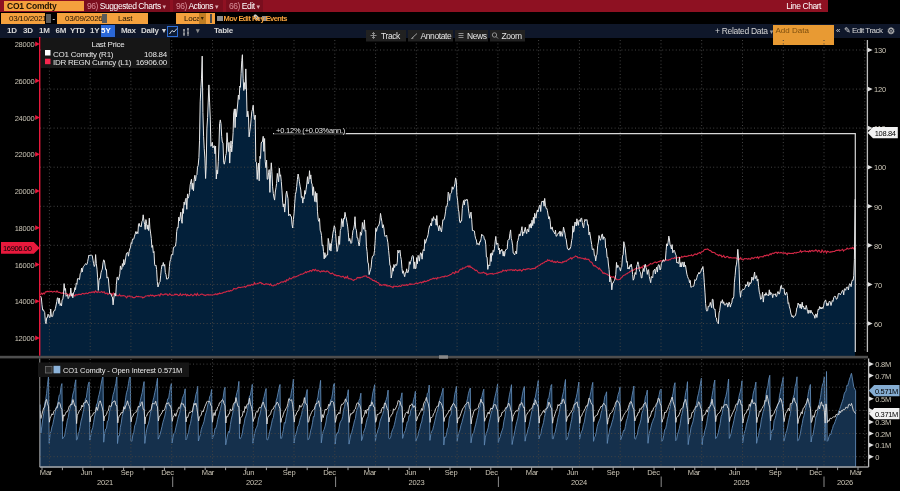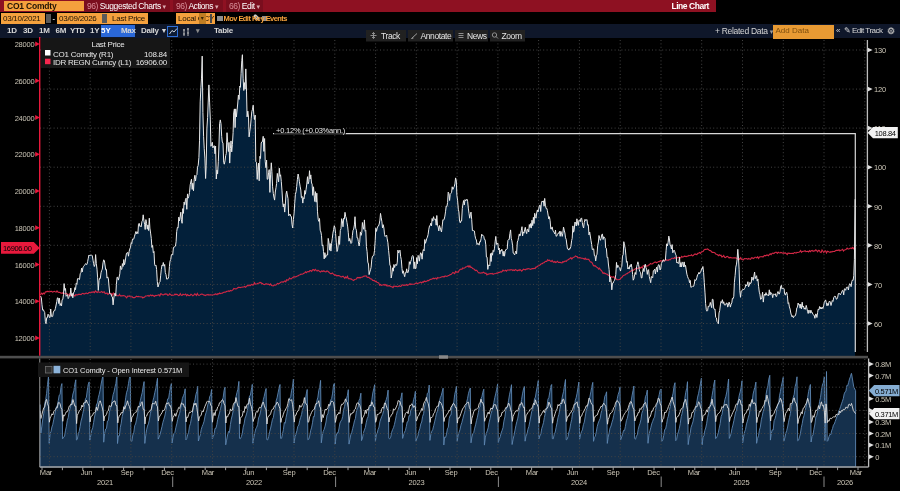--- a/index.html
+++ b/index.html
@@ -2,45 +2,45 @@
 <html><head><meta charset="utf-8"><style>
 *{margin:0;padding:0;box-sizing:border-box}
 body{width:900px;height:491px;background:#000;font-family:"Liberation Sans",sans-serif;overflow:hidden;position:relative}
 .ax{font-size:7.5px;letter-spacing:-0.2px;fill:#cbc5b6}
 .tag{font-size:7.5px;letter-spacing:-0.35px;fill:#000}
 .leg{font-size:8px;letter-spacing:-0.25px;fill:#e8e8e8}
 .leg2{font-size:7.5px;letter-spacing:-0.1px;fill:#e8e8e8}
 .ann{font-size:7.5px;letter-spacing:-0.2px;fill:#e8e8e8}
 .btn{font-size:8.5px;letter-spacing:-0.4px;fill:#e4e4e4}
 .gv{fill:none;stroke:#434343;stroke-width:1;stroke-dasharray:1 2.4}
-#r1{position:absolute;left:0;top:0;width:716px;height:12px;background:#8e1122}
+#r1{position:absolute;left:0;top:0;width:828px;height:12px;background:#8e1122}
 #r1 .sec{position:absolute;top:0;height:12px;background:#7a0e1e}
 #r1 .lbl{position:absolute;top:0;line-height:12px;font-size:8.5px;letter-spacing:-0.45px;color:#fff;white-space:nowrap}
 #r1 .num{color:#d98e99}
 #r1 .arr{font-size:7px;color:#d9aab1}
 #co1box{position:absolute;left:4px;top:1px;width:80px;height:10px;background:#f5a13d;color:#201405;font-size:8.5px;letter-spacing:-0.2px;line-height:10.5px;padding-left:3px;font-weight:bold}
 #r2{position:absolute;left:0;top:12px;width:900px;height:12px;background:#000}
-.ob{position:absolute;top:1px;height:11px;background:#f5a13d;color:#1d1103;font-size:8px;letter-spacing:-0.25px;line-height:11.5px;padding-left:2px}
+.ob{position:absolute;top:1px;height:11px;background:#f5a13d;color:#1d1103;font-size:8px;letter-spacing:-0.25px;line-height:11.5px;padding-left:8px}
 .gic{position:absolute;top:2px;height:9px;width:5.5px;background:#5a5a5a}
 .amb{position:absolute;top:0;height:12px;line-height:13px;font-size:7.5px;letter-spacing:-0.55px;color:#f8a33c;font-weight:bold}
 .cb{position:absolute;top:3.5px;width:5.5px;height:5.5px;background:#8f8f8f}
 #r3{position:absolute;left:0;top:24px;width:900px;height:14px;background:#0f172a}
 #r3 .p{position:absolute;top:0;height:14px;line-height:14px;font-size:8px;letter-spacing:-0.3px;color:#d6d6d6;font-weight:bold}
-#fiveY{position:absolute;left:101px;top:0.5px;width:34px;height:12px;background:#2a68d9;color:#fff;font-size:8px;line-height:12px;text-align:left;font-weight:bold}
+#fiveY{position:absolute;left:101px;top:0.5px;width:14px;height:12px;background:#2a68d9;color:#fff;font-size:8px;line-height:12px;text-align:left;font-weight:bold}
 </style></head>
 <body>
 <div id="r1">
  <div class="sec" style="left:84px;width:86px"></div>
  <div class="sec" style="left:173px;width:50px"></div>
  <div class="sec" style="left:226px;width:37px"></div>
  <div id="co1box">CO1 Comdty</div>
  <div class="lbl" style="left:87px"><span class="num">96)</span> Suggested Charts <span class="arr">▾</span></div>
  <div class="lbl" style="left:176px"><span class="num">96)</span> Actions <span class="arr">▾</span></div>
  <div class="lbl" style="left:229px"><span class="num">66)</span> Edit <span class="arr">▾</span></div>
- <div class="lbl" style="right:7px;font-weight:bold">Line Chart</div>
+ <div class="lbl" style="right:7px;font-weight:normal">Line Chart</div>
 </div>
 <div id="r2">
  <div class="ob" style="left:1px;width:44px">03/10/2021</div>
  <div class="gic" style="left:45.5px"></div>
  <div class="amb" style="left:52.5px;color:#d6d6d6">-</div>
  <div class="ob" style="left:57px;width:56px">03/09/2026</div>
  <div class="gic" style="left:101.5px"></div>
  <div class="ob" style="left:110px;width:38px">Last Price</div>
  <div class="ob" style="left:176px;width:39px">Local CCY</div>
  <div style="position:absolute;left:198.5px;top:1px;width:7.5px;height:11px;background:#c07d22;color:#3a2506;font-size:6px;line-height:11px;text-align:center">▾</div>
@@ -67,21 +67,21 @@
       </svg>
     </div>
  <div style="position:absolute;left:181.5px;top:2.5px">
       <svg width="10" height="10" style="display:block">
         <path d="M2 2v7M1 3h2M1 7h2M6 1v8M5 2h2M5 6h2" stroke="#b8b8b8" stroke-width="1" fill="none"></path>
       </svg>
     </div>
  <div class="p" style="left:196px;color:#8a8a8a;font-size:7px">▾</div>
  <div class="p" style="left:214px">Table</div>
  <div class="p" style="left:715px;font-weight:normal;font-size:8.5px">+ Related Data <span style="font-size:7px;color:#9a9a9a">▾</span></div>
- <div style="position:absolute;left:772.5px;top:0.5px;width:61px;height:14px;background:#e89a33;color:#7d4e0e;font-size:8px;line-height:11px;padding-left:3px">Add Data</div>
+ <div style="position:absolute;left:772.5px;top:0.5px;width:61px;height:20px;background:#e89a33;color:#7d4e0e;font-size:8px;line-height:11px;padding-left:3px">Add Data</div>
  <div class="p" style="left:836px;font-weight:normal">«</div>
  <div class="p" style="left:844px;font-weight:normal;font-size:8px;letter-spacing:-0.5px">✎ Edit Track</div>
  <div class="p" style="left:887px;color:#b0b0b0;font-size:9px">⚙</div>
 </div>
 <svg width="900" height="491" style="position:absolute;left:0;top:0">
 <path d="M40.0 297.5L40.7 296.2L41.3 297.6L42.0 304.8L42.7 310.1L43.4 309.8L44.0 311.2L44.7 312.5L45.4 321.7L46.0 323.7L46.7 317.7L47.4 317.7L48.0 314.2L48.7 315.1L49.4 317.5L50.1 317.4L50.7 309.0L51.4 316.3L52.1 316.7L52.7 316.4L53.4 311.9L54.1 310.6L54.7 310.8L55.4 308.4L56.1 305.0L56.8 301.5L57.4 297.9L58.1 297.9L58.8 303.6L59.4 298.2L60.1 305.5L60.8 303.5L61.5 306.0L62.1 299.7L62.8 299.4L63.5 294.4L64.1 283.6L64.8 290.4L65.5 288.5L66.1 296.3L66.8 295.4L67.5 294.7L68.2 298.6L68.8 297.6L69.5 295.3L70.2 295.3L70.8 288.0L71.5 296.2L72.2 293.4L72.8 297.8L73.5 292.5L74.2 292.2L74.9 287.6L75.5 289.7L76.2 283.3L76.9 284.3L77.5 278.7L78.2 278.9L78.9 278.6L79.5 279.5L80.2 273.7L80.9 272.9L81.6 268.1L82.2 272.0L82.9 267.8L83.6 266.4L84.2 265.7L84.9 264.7L85.6 263.6L86.3 264.6L86.9 264.5L87.6 261.7L88.3 258.2L88.9 255.1L89.6 256.0L90.3 255.2L90.9 255.3L91.6 255.0L92.3 255.8L93.0 260.2L93.6 263.6L94.3 266.5L95.0 264.7L95.6 254.6L96.3 263.5L97.0 269.2L97.6 277.2L98.3 290.4L99.0 280.5L99.7 278.2L100.3 278.5L101.0 272.8L101.7 270.4L102.3 269.1L103.0 262.8L103.7 259.8L104.4 260.8L105.0 265.0L105.7 269.8L106.4 269.3L107.0 278.1L107.7 276.9L108.4 279.0L109.0 286.0L109.7 293.3L110.4 294.0L111.1 294.1L111.7 296.5L112.4 296.8L113.1 304.9L113.7 299.0L114.4 294.1L115.1 293.2L115.7 296.1L116.4 284.3L117.1 277.1L117.8 277.5L118.4 280.1L119.1 277.1L119.8 273.8L120.4 265.9L121.1 269.4L121.8 269.2L122.4 263.6L123.1 266.4L123.8 259.5L124.5 264.8L125.1 262.3L125.8 257.1L126.5 253.2L127.1 253.3L127.8 252.3L128.5 256.2L129.2 251.2L129.8 249.0L130.5 247.2L131.2 242.6L131.8 243.6L132.5 239.0L133.2 239.4L133.8 238.9L134.5 236.2L135.2 233.9L135.9 231.5L136.5 233.8L137.2 231.8L137.9 233.6L138.5 224.2L139.2 223.3L139.9 226.5L140.5 226.0L141.2 226.8L141.9 221.6L142.6 220.2L143.2 214.8L143.9 220.8L144.6 224.3L145.2 229.5L145.9 219.6L146.6 223.6L147.3 229.2L147.9 225.0L148.6 230.5L149.3 218.2L149.9 228.1L150.6 233.1L151.3 238.6L151.9 247.4L152.6 245.4L153.3 252.7L154.0 251.5L154.6 264.1L155.3 266.0L156.0 265.3L156.6 269.4L157.3 281.6L158.0 287.0L158.6 284.8L159.3 282.5L160.0 281.8L160.7 275.2L161.3 269.4L162.0 265.0L162.7 265.7L163.3 262.5L164.0 266.2L164.7 264.5L165.3 272.5L166.0 274.7L166.7 279.1L167.4 278.9L168.0 278.8L168.7 276.7L169.4 266.6L170.0 261.2L170.7 259.5L171.4 254.8L172.1 254.4L172.7 255.1L173.4 247.9L174.1 246.7L174.7 246.8L175.4 246.2L176.1 241.8L176.7 231.5L177.4 227.4L178.1 227.9L178.8 217.1L179.4 221.0L180.1 217.1L180.8 212.2L181.4 219.8L182.1 223.3L182.8 208.6L183.4 213.4L184.1 202.1L184.8 204.7L185.5 199.3L186.1 198.2L186.8 209.3L187.5 193.9L188.1 198.2L188.8 196.4L189.5 192.6L190.2 184.8L190.8 182.0L191.5 179.1L192.2 189.4L192.8 183.2L193.5 190.8L194.2 179.4L194.8 175.3L195.5 181.0L196.2 175.5L196.9 174.8L197.5 167.2L198.2 165.4L198.9 157.6L199.5 140.8L200.2 101.9L200.9 87.8L201.5 78.1L202.2 56.1L202.9 112.6L203.6 136.3L204.2 148.3L204.9 158.1L205.6 178.5L206.2 165.2L206.9 128.1L207.6 117.5L208.2 102.0L208.9 84.9L209.6 102.1L210.3 119.1L210.9 146.3L211.6 144.7L212.3 142.3L212.9 147.9L213.6 146.2L214.3 145.7L215.0 153.8L215.6 146.0L216.3 179.0L217.0 170.1L217.6 173.8L218.3 161.7L219.0 144.0L219.6 123.8L220.3 119.9L221.0 123.7L221.7 136.6L222.3 142.0L223.0 143.1L223.7 162.5L224.3 164.2L225.0 160.9L225.7 155.5L226.3 153.5L227.0 132.7L227.7 142.7L228.4 151.5L229.0 142.4L229.7 163.1L230.4 148.6L231.0 140.9L231.7 151.9L232.4 144.7L233.1 132.5L233.7 112.9L234.4 108.9L235.1 127.6L235.7 108.9L236.4 117.0L237.1 109.9L237.7 104.0L238.4 95.0L239.1 99.5L239.8 86.0L240.4 87.3L241.1 73.3L241.8 60.3L242.4 54.7L243.1 78.2L243.8 90.5L244.4 82.6L245.1 89.2L245.8 68.9L246.5 91.1L247.1 116.9L247.8 111.1L248.5 117.1L249.1 136.9L249.8 131.3L250.5 126.1L251.2 118.2L251.8 111.5L252.5 109.3L253.2 105.2L253.8 114.2L254.5 119.5L255.2 115.1L255.8 161.7L256.5 162.3L257.2 179.4L257.9 169.5L258.5 163.1L259.2 180.8L259.9 156.3L260.5 158.5L261.2 143.0L261.9 141.7L262.5 141.5L263.2 136.3L263.9 151.4L264.6 138.5L265.2 161.2L265.9 167.7L266.6 160.1L267.2 179.3L267.9 179.1L268.6 172.5L269.2 169.6L269.9 192.4L270.6 174.1L271.3 162.8L271.9 171.4L272.6 186.8L273.3 193.5L273.9 197.0L274.6 200.1L275.3 192.0L276.0 187.7L276.6 183.5L277.3 173.4L278.0 178.1L278.6 181.9L279.3 168.2L280.0 176.3L280.6 174.8L281.3 181.6L282.0 190.9L282.7 202.2L283.3 207.0L284.0 203.9L284.7 212.1L285.3 205.0L286.0 194.2L286.7 191.1L287.3 195.0L288.0 198.5L288.7 215.8L289.4 214.7L290.0 214.0L290.7 216.3L291.4 216.6L292.0 224.5L292.7 228.0L293.4 219.3L294.1 213.2L294.7 203.7L295.4 194.3L296.1 191.7L296.7 186.6L297.4 179.4L298.1 174.0L298.7 176.8L299.4 181.8L300.1 186.2L300.8 190.0L301.4 197.6L302.1 196.4L302.8 203.1L303.4 197.7L304.1 198.7L304.8 190.5L305.4 194.2L306.1 189.2L306.8 184.0L307.5 176.7L308.1 183.9L308.8 181.8L309.5 170.7L310.1 179.0L310.8 174.9L311.5 183.0L312.1 184.1L312.8 195.4L313.5 186.8L314.2 195.8L314.8 201.5L315.5 191.7L316.2 202.2L316.8 193.2L317.5 211.8L318.2 219.4L318.9 221.4L319.5 218.5L320.2 230.2L320.9 232.0L321.5 235.5L322.2 245.9L322.9 244.9L323.5 251.6L324.2 258.9L324.9 252.7L325.6 257.5L326.2 255.3L326.9 254.9L327.6 255.0L328.2 238.4L328.9 242.0L329.6 250.2L330.2 243.5L330.9 251.1L331.6 243.3L332.3 238.3L332.9 233.2L333.6 229.6L334.3 225.7L334.9 227.6L335.6 233.6L336.3 242.9L337.0 251.5L337.6 249.9L338.3 244.1L339.0 236.1L339.6 244.5L340.3 230.5L341.0 228.5L341.6 218.7L342.3 220.8L343.0 226.8L343.7 218.3L344.3 219.1L345.0 212.3L345.7 216.6L346.3 218.1L347.0 222.6L347.7 226.9L348.3 232.8L349.0 241.2L349.7 238.4L350.4 241.1L351.0 243.5L351.7 242.8L352.4 235.3L353.0 230.4L353.7 229.1L354.4 224.9L355.0 216.7L355.7 228.3L356.4 230.2L357.1 238.0L357.7 237.9L358.4 241.7L359.1 246.0L359.7 242.4L360.4 231.9L361.1 235.4L361.8 232.4L362.4 222.5L363.1 226.8L363.8 229.3L364.4 219.9L365.1 231.2L365.8 230.4L366.4 246.6L367.1 251.7L367.8 262.1L368.5 264.0L369.1 274.6L369.8 272.0L370.5 269.8L371.1 267.3L371.8 259.3L372.5 256.2L373.1 255.7L373.8 255.6L374.5 250.4L375.2 240.5L375.8 228.2L376.5 231.4L377.2 228.1L377.8 226.3L378.5 226.0L379.2 224.0L379.9 220.1L380.5 213.4L381.2 217.7L381.9 221.8L382.5 227.9L383.2 224.7L383.9 228.0L384.5 234.3L385.2 236.5L385.9 235.8L386.6 235.0L387.2 238.8L387.9 242.7L388.6 250.4L389.2 256.2L389.9 265.1L390.6 266.0L391.2 278.0L391.9 274.3L392.6 267.8L393.3 271.2L393.9 264.5L394.6 267.5L395.3 264.8L395.9 264.4L396.6 265.5L397.3 262.2L397.9 250.1L398.6 253.0L399.3 251.1L400.0 250.2L400.6 256.3L401.3 259.7L402.0 268.6L402.6 273.3L403.3 270.8L404.0 274.3L404.7 276.7L405.3 272.7L406.0 273.0L406.7 268.8L407.3 272.3L408.0 272.7L408.7 269.8L409.3 261.7L410.0 264.4L410.7 261.5L411.4 259.7L412.0 256.5L412.7 255.5L413.4 256.6L414.0 268.7L414.7 261.9L415.4 268.8L416.0 268.0L416.7 257.6L417.4 263.8L418.1 255.4L418.7 256.6L419.4 261.2L420.1 255.0L420.7 252.7L421.4 253.9L422.1 259.2L422.8 251.5L423.4 249.5L424.1 250.9L424.8 239.5L425.4 243.3L426.1 241.2L426.8 238.3L427.4 237.2L428.1 234.5L428.8 229.2L429.5 225.9L430.1 225.8L430.8 223.2L431.5 225.9L432.1 218.5L432.8 221.1L433.5 216.7L434.1 218.9L434.8 219.5L435.5 219.0L436.2 225.2L436.8 215.5L437.5 225.2L438.2 227.1L438.8 230.9L439.5 225.5L440.2 227.9L440.8 229.9L441.5 232.0L442.2 226.2L442.9 219.7L443.5 220.1L444.2 219.2L444.9 216.1L445.5 211.8L446.2 206.2L446.9 206.5L447.6 202.6L448.2 192.2L448.9 193.5L449.6 200.5L450.2 194.4L450.9 193.4L451.6 192.3L452.2 186.8L452.9 189.4L453.6 187.8L454.3 186.4L454.9 183.9L455.6 177.9L456.3 181.0L456.9 195.4L457.6 200.3L458.3 209.2L458.9 211.9L459.6 221.5L460.3 222.8L461.0 220.5L461.6 221.0L462.3 208.4L463.0 203.8L463.6 200.5L464.3 205.0L465.0 199.6L465.7 200.9L466.3 199.8L467.0 199.1L467.7 201.7L468.3 208.1L469.0 213.3L469.7 218.2L470.3 214.8L471.0 212.1L471.7 219.4L472.4 230.6L473.0 230.5L473.7 230.7L474.4 231.0L475.0 235.7L475.7 238.8L476.4 240.0L477.0 244.6L477.7 243.3L478.4 243.6L479.1 245.1L479.7 241.5L480.4 241.9L481.1 238.6L481.7 234.2L482.4 235.4L483.1 235.4L483.8 236.5L484.4 239.5L485.1 239.6L485.8 244.9L486.4 257.0L487.1 257.2L487.8 269.4L488.4 265.1L489.1 265.2L489.8 266.0L490.5 253.6L491.1 261.5L491.8 252.8L492.5 255.2L493.1 250.4L493.8 251.6L494.5 248.2L495.1 241.8L495.8 236.4L496.5 244.4L497.2 243.8L497.8 242.9L498.5 249.9L499.2 248.0L499.8 254.1L500.5 250.5L501.2 251.1L501.8 249.2L502.5 251.7L503.2 256.1L503.9 251.2L504.5 256.2L505.2 251.3L505.9 249.4L506.5 249.5L507.2 248.9L507.9 240.4L508.6 239.5L509.2 239.6L509.9 233.5L510.6 229.9L511.2 238.3L511.9 240.8L512.6 245.8L513.2 253.1L513.9 253.6L514.6 254.9L515.3 252.7L515.9 251.1L516.6 253.8L517.3 242.0L517.9 240.7L518.6 237.3L519.3 233.9L519.9 236.0L520.6 233.8L521.3 230.4L522.0 226.7L522.6 235.9L523.3 231.9L524.0 233.2L524.6 229.8L525.3 227.3L526.0 231.8L526.7 233.6L527.3 229.3L528.0 229.4L528.7 232.0L529.3 224.5L530.0 227.6L530.7 223.5L531.3 228.1L532.0 220.2L532.7 225.6L533.4 217.3L534.0 223.5L534.7 213.3L535.4 216.5L536.0 218.2L536.7 213.0L537.4 209.9L538.0 212.0L538.7 209.1L539.4 205.5L540.1 205.1L540.7 211.5L541.4 202.8L542.1 201.1L542.7 202.1L543.4 200.8L544.1 206.2L544.7 198.4L545.4 205.2L546.1 208.5L546.8 208.4L547.4 210.7L548.1 215.1L548.8 219.0L549.4 216.7L550.1 220.5L550.8 229.0L551.5 229.0L552.1 226.9L552.8 230.1L553.5 231.8L554.1 232.3L554.8 233.9L555.5 230.1L556.1 236.3L556.8 236.0L557.5 234.2L558.2 233.2L558.8 233.3L559.5 231.4L560.2 236.3L560.8 231.3L561.5 232.8L562.2 236.4L562.8 233.5L563.5 227.0L564.2 230.1L564.9 233.0L565.5 237.8L566.2 239.3L566.9 245.1L567.5 248.9L568.2 248.8L568.9 250.1L569.6 248.3L570.2 248.7L570.9 246.3L571.6 240.7L572.2 238.4L572.9 225.9L573.6 232.2L574.2 229.8L574.9 222.0L575.6 222.8L576.3 226.0L576.9 218.8L577.6 222.9L578.3 225.4L578.9 220.5L579.6 219.8L580.3 221.7L580.9 218.6L581.6 217.9L582.3 222.6L583.0 226.4L583.6 228.0L584.3 222.4L585.0 219.3L585.6 220.6L586.3 220.1L587.0 219.5L587.6 225.2L588.3 224.7L589.0 234.9L589.7 232.0L590.3 236.0L591.0 240.5L591.7 244.6L592.3 249.6L593.0 249.4L593.7 248.8L594.4 255.6L595.0 255.4L595.7 260.9L596.4 255.8L597.0 254.2L597.7 245.4L598.4 242.0L599.0 235.5L599.7 238.4L600.4 240.3L601.1 238.4L601.7 235.0L602.4 233.9L603.1 239.5L603.7 236.8L604.4 237.3L605.1 238.7L605.7 247.9L606.4 248.4L607.1 257.6L607.8 257.3L608.4 264.0L609.1 269.5L609.8 281.9L610.4 277.1L611.1 280.6L611.8 289.8L612.5 283.2L613.1 283.2L613.8 281.3L614.5 280.3L615.1 278.6L615.8 274.5L616.5 262.4L617.1 267.7L617.8 265.2L618.5 266.3L619.2 267.6L619.8 268.7L620.5 271.0L621.2 267.5L621.8 266.3L622.5 256.1L623.2 254.5L623.8 241.7L624.5 245.2L625.2 248.2L625.9 255.2L626.5 262.3L627.2 261.4L627.9 269.0L628.5 267.6L629.2 269.1L629.9 265.5L630.5 266.5L631.2 264.1L631.9 267.8L632.6 274.4L633.2 280.2L633.9 278.9L634.6 274.7L635.2 272.4L635.9 274.5L636.6 266.7L637.3 264.4L637.9 261.8L638.6 264.5L639.3 269.8L639.9 271.5L640.6 272.7L641.3 277.9L641.9 278.0L642.6 271.9L643.3 268.5L644.0 271.6L644.6 266.0L645.3 264.2L646.0 267.9L646.6 269.0L647.3 274.4L648.0 270.2L648.6 269.6L649.3 276.7L650.0 279.8L650.7 282.7L651.3 276.6L652.0 277.1L652.7 277.9L653.3 270.8L654.0 270.4L654.7 269.2L655.4 274.0L656.0 269.3L656.7 267.2L657.4 272.1L658.0 266.0L658.7 264.5L659.4 265.4L660.0 270.0L660.7 269.1L661.4 263.4L662.1 262.0L662.7 260.9L663.4 259.7L664.1 261.3L664.7 260.7L665.4 260.1L666.1 250.7L666.7 243.8L667.4 246.0L668.1 242.3L668.8 236.1L669.4 239.0L670.1 245.0L670.8 245.9L671.4 249.0L672.1 244.6L672.8 252.8L673.5 250.9L674.1 250.1L674.8 251.7L675.5 254.2L676.1 255.3L676.8 263.0L677.5 262.3L678.1 263.5L678.8 263.1L679.5 257.3L680.2 267.0L680.8 262.6L681.5 266.9L682.2 261.9L682.8 262.5L683.5 266.9L684.2 261.9L684.8 266.7L685.5 265.3L686.2 269.9L686.9 274.2L687.5 276.3L688.2 278.3L688.9 279.2L689.5 282.7L690.2 280.4L690.9 287.3L691.5 287.0L692.2 286.6L692.9 285.9L693.6 286.4L694.2 284.6L694.9 279.6L695.6 280.6L696.2 280.0L696.9 277.5L697.6 274.6L698.3 274.2L698.9 272.4L699.6 273.9L700.3 271.9L700.9 271.6L701.6 268.7L702.3 268.9L702.9 266.5L703.6 272.4L704.3 282.6L705.0 292.9L705.6 303.5L706.3 309.7L707.0 311.2L707.6 310.6L708.3 306.0L709.0 306.7L709.6 305.8L710.3 302.4L711.0 305.3L711.7 307.7L712.3 299.3L713.0 299.4L713.7 308.1L714.3 309.3L715.0 309.0L715.7 317.4L716.4 317.9L717.0 321.5L717.7 322.2L718.4 323.8L719.0 313.0L719.7 310.5L720.4 304.9L721.0 301.5L721.7 302.7L722.4 299.7L723.1 303.5L723.7 301.8L724.4 304.9L725.1 305.0L725.7 304.9L726.4 303.0L727.1 303.1L727.7 307.1L728.4 305.1L729.1 302.1L729.8 304.3L730.4 307.1L731.1 304.1L731.8 302.9L732.4 298.4L733.1 298.7L733.8 296.3L734.4 282.3L735.1 275.7L735.8 267.1L736.5 264.1L737.1 259.2L737.8 249.3L738.5 258.2L739.1 269.2L739.8 290.8L740.5 297.3L741.2 291.1L741.8 290.9L742.5 290.1L743.2 289.0L743.8 289.7L744.5 288.6L745.2 287.4L745.8 284.5L746.5 286.0L747.2 284.6L747.9 281.7L748.5 286.8L749.2 285.6L749.9 282.4L750.5 283.7L751.2 282.9L751.9 277.0L752.5 279.6L753.2 280.3L753.9 276.1L754.6 272.0L755.2 278.7L755.9 276.8L756.6 275.7L757.2 281.1L757.9 279.0L758.6 286.3L759.3 292.2L759.9 294.1L760.6 299.4L761.3 298.9L761.9 297.2L762.6 292.2L763.3 302.1L763.9 296.3L764.6 294.2L765.3 295.4L766.0 292.6L766.6 295.0L767.3 295.0L768.0 294.9L768.6 295.8L769.3 289.8L770.0 295.1L770.6 292.2L771.3 292.8L772.0 294.0L772.7 297.7L773.3 294.4L774.0 293.9L774.7 294.6L775.3 293.7L776.0 296.5L776.7 296.4L777.3 293.3L778.0 291.5L778.7 293.8L779.4 294.0L780.0 291.9L780.7 286.3L781.4 285.3L782.0 289.1L782.7 288.4L783.4 288.3L784.1 288.7L784.7 294.4L785.4 295.0L786.1 292.9L786.7 292.2L787.4 295.5L788.1 303.5L788.7 302.7L789.4 306.9L790.1 309.1L790.8 313.0L791.4 315.2L792.1 316.9L792.8 315.6L793.4 317.7L794.1 316.6L794.8 315.7L795.4 315.7L796.1 312.8L796.8 308.0L797.5 307.1L798.1 303.0L798.8 304.9L799.5 304.5L800.1 308.2L800.8 304.1L801.5 308.9L802.2 302.2L802.8 307.1L803.5 306.0L804.2 309.2L804.8 307.9L805.5 309.3L806.2 305.4L806.8 307.8L807.5 311.3L808.2 313.5L808.9 310.0L809.5 311.4L810.2 313.2L810.9 310.1L811.5 312.4L812.2 312.3L812.9 314.4L813.5 314.9L814.2 315.3L814.9 318.3L815.6 314.1L816.2 314.1L816.9 317.5L817.6 312.5L818.2 309.1L818.9 309.9L819.6 306.5L820.2 308.8L820.9 307.1L821.6 309.0L822.3 307.3L822.9 308.5L823.6 305.7L824.3 302.5L824.9 301.1L825.6 299.9L826.3 302.8L827.0 305.9L827.6 303.5L828.3 305.4L829.0 301.9L829.6 301.0L830.3 302.1L831.0 305.5L831.6 303.1L832.3 300.5L833.0 301.4L833.7 297.7L834.3 296.5L835.0 296.0L835.7 297.1L836.3 299.2L837.0 298.9L837.7 297.2L838.3 293.8L839.0 293.1L839.7 294.1L840.4 294.8L841.0 293.4L841.7 292.2L842.4 290.4L843.0 290.6L843.7 294.9L844.4 288.8L845.1 289.2L845.7 290.3L846.4 287.4L847.1 287.2L847.7 287.2L848.4 290.0L849.1 285.4L849.7 283.7L850.4 284.2L851.1 286.7L851.8 281.5L852.4 280.1L853.1 280.4L853.8 275.7L854.4 259.4L855.1 199.2L855.1 356L40 356Z" fill="#03203a"></path>
 <path d="M40.0 404.6L40.9 433.1L41.9 426.1L42.8 418.9L43.8 413.2L44.7 403.9L45.7 399.5L46.6 393.5L47.5 384.7L48.5 376.1L49.2 443.3L50.1 433.6L51.0 431.5L51.9 427.0L52.8 424.3L53.7 419.8L54.6 415.5L55.5 410.7L56.4 407.0L57.3 405.3L58.3 400.6L59.2 395.2L60.1 394.5L61.0 386.7L61.9 383.6L62.6 438.8L63.5 437.0L64.5 436.5L65.4 430.8L66.3 426.8L67.3 420.3L68.2 417.6L69.2 411.4L70.1 408.6L71.0 404.9L72.0 399.6L72.9 394.0L73.9 390.9L74.8 384.3L75.8 379.8L76.4 440.0L77.3 439.4L78.2 434.0L79.1 431.6L80.1 426.6L81.0 421.1L81.9 417.9L82.8 413.5L83.7 409.2L84.6 404.6L85.5 398.7L86.4 397.3L87.3 390.2L88.2 384.6L89.2 381.9L89.8 440.1L90.8 435.3L91.7 430.5L92.7 427.7L93.6 422.6L94.5 417.0L95.5 412.7L96.4 405.0L97.4 402.9L98.3 397.8L99.2 394.3L100.2 389.8L101.1 384.1L102.1 379.2L103.0 374.8L103.7 442.2L104.6 433.5L105.6 429.0L106.5 428.5L107.4 421.1L108.4 420.5L109.3 412.3L110.3 408.8L111.2 406.3L112.2 400.1L113.1 394.7L114.0 391.9L115.0 387.0L115.9 383.4L116.9 375.2L117.5 443.5L118.4 435.8L119.4 435.9L120.3 427.3L121.2 423.2L122.1 416.7L123.0 413.4L123.9 408.2L124.8 404.9L125.7 397.8L126.6 392.3L127.5 389.8L128.5 383.4L129.4 378.3L130.3 374.2L130.9 440.9L131.9 441.3L132.8 435.0L133.8 432.3L134.7 425.6L135.6 424.0L136.6 419.3L137.5 415.0L138.5 408.3L139.4 404.7L140.4 400.5L141.3 396.2L142.2 392.7L143.2 386.4L144.1 381.6L144.8 443.4L145.7 435.9L146.6 429.8L147.5 426.0L148.4 423.9L149.3 420.1L150.3 413.8L151.2 410.0L152.1 407.1L153.0 400.5L153.9 397.2L154.8 392.5L155.7 388.9L156.6 383.4L157.5 378.2L158.2 439.1L159.1 437.0L160.1 434.4L161.0 430.6L162.0 426.5L162.9 422.4L163.8 419.3L164.8 416.0L165.7 411.7L166.7 406.1L167.6 398.9L168.6 398.8L169.5 392.4L170.4 387.9L171.4 383.4L172.1 442.9L173.0 437.2L173.9 433.4L174.9 432.4L175.8 427.7L176.8 423.8L177.7 419.4L178.6 416.0L179.6 413.4L180.5 409.2L181.5 403.8L182.4 398.4L183.4 395.7L184.3 393.5L185.2 388.8L185.9 439.9L186.8 438.5L187.7 434.6L188.6 432.4L189.5 426.2L190.5 423.4L191.4 418.2L192.3 413.5L193.2 408.0L194.1 402.9L195.0 399.8L195.9 394.5L196.8 391.6L197.7 386.3L198.4 441.0L199.4 437.5L200.3 434.9L201.2 429.6L202.2 426.4L203.1 424.3L204.1 421.2L205.0 416.2L206.0 412.7L206.9 409.5L207.8 404.6L208.8 402.0L209.7 396.5L210.7 394.9L211.6 389.5L212.3 438.8L213.2 436.4L214.1 434.5L215.0 428.4L215.9 428.4L216.8 424.7L217.7 419.4L218.6 416.1L219.5 413.0L220.5 408.8L221.4 404.8L222.3 400.4L223.2 397.4L224.1 390.4L225.0 387.1L225.7 444.8L226.6 440.2L227.6 434.9L228.5 431.4L229.4 432.5L230.4 424.6L231.3 419.1L232.3 415.1L233.2 410.7L234.2 406.0L235.1 402.5L236.0 396.8L237.0 392.4L237.9 389.3L238.9 381.4L239.5 438.4L240.4 438.7L241.4 436.5L242.3 433.3L243.2 427.2L244.1 423.8L245.0 418.2L245.9 416.1L246.8 412.9L247.7 408.5L248.6 401.6L249.5 396.0L250.4 395.1L251.4 389.2L252.3 384.4L252.9 443.2L253.9 437.3L254.8 432.8L255.8 428.8L256.7 427.3L257.6 424.6L258.6 417.8L259.5 415.9L260.5 412.1L261.4 407.1L262.4 404.4L263.3 399.8L264.2 396.4L265.2 391.8L266.1 388.5L266.8 439.6L267.7 439.9L268.7 436.5L269.6 431.7L270.6 428.1L271.5 423.8L272.4 419.5L273.4 417.3L274.3 410.8L275.3 408.5L276.2 400.8L277.1 397.8L278.1 392.8L279.0 388.3L280.0 384.5L280.6 438.4L281.6 438.3L282.5 433.8L283.4 429.7L284.3 422.5L285.2 423.3L286.1 417.4L287.0 413.1L287.9 407.6L288.8 405.4L289.7 398.2L290.7 396.8L291.6 390.3L292.5 387.1L293.4 379.0L294.1 443.0L295.0 436.7L295.9 434.4L296.9 430.7L297.8 426.4L298.8 425.0L299.7 420.5L300.6 417.5L301.6 414.4L302.5 409.3L303.5 407.3L304.4 403.3L305.4 399.6L306.3 393.9L307.2 389.5L307.9 439.9L308.8 439.1L309.7 436.1L310.6 430.7L311.5 427.9L312.5 422.8L313.4 416.4L314.3 416.7L315.2 407.9L316.1 405.1L317.0 400.4L317.9 397.2L318.8 390.3L319.7 387.0L320.6 380.4L321.3 442.8L322.3 435.8L323.2 431.4L324.1 429.4L325.1 426.1L326.0 422.0L327.0 415.2L327.9 414.0L328.8 408.3L329.8 404.4L330.7 400.2L331.7 398.4L332.6 393.1L333.6 384.7L334.5 383.1L335.2 444.0L336.1 436.2L337.0 432.8L338.0 433.2L338.9 429.0L339.9 423.1L340.8 421.2L341.8 419.7L342.7 416.4L343.6 409.8L344.6 406.3L345.5 401.5L346.5 398.5L347.4 395.4L348.3 389.7L349.0 444.1L349.9 439.3L350.8 434.6L351.7 432.7L352.7 428.4L353.6 424.9L354.5 420.7L355.4 418.5L356.3 412.1L357.2 408.2L358.1 407.5L359.0 400.5L359.9 398.5L360.9 393.2L361.5 440.6L362.5 438.0L363.4 432.8L364.4 429.9L365.3 427.6L366.2 422.8L367.2 418.6L368.1 416.7L369.1 408.8L370.0 407.0L370.9 403.7L371.9 399.4L372.8 393.0L373.8 388.5L374.7 384.7L375.4 441.4L376.3 434.8L377.2 433.0L378.1 429.4L379.0 427.1L379.9 421.7L380.8 419.0L381.8 416.3L382.7 414.3L383.6 410.6L384.5 406.2L385.4 402.1L386.3 399.6L387.2 396.3L388.1 390.1L388.8 438.3L389.7 438.9L390.7 437.2L391.6 432.4L392.6 429.5L393.5 427.7L394.4 424.6L395.4 420.1L396.3 415.4L397.3 411.3L398.2 409.4L399.1 406.9L400.1 400.6L401.0 397.6L402.0 392.8L402.6 438.4L403.6 434.8L404.5 432.2L405.4 430.4L406.3 426.5L407.2 421.9L408.1 421.5L409.0 415.7L409.9 415.8L410.8 409.7L411.7 409.4L412.6 405.0L413.6 399.6L414.5 396.6L415.4 391.3L416.0 441.2L417.0 438.0L417.9 436.1L418.9 431.1L419.8 428.8L420.8 423.9L421.7 422.0L422.6 416.4L423.6 413.7L424.5 407.1L425.5 402.3L426.4 401.4L427.3 393.4L428.3 392.7L429.2 385.1L429.9 440.4L430.8 434.6L431.8 431.2L432.7 429.7L433.7 425.7L434.6 421.9L435.6 417.6L436.5 413.3L437.4 411.2L438.4 406.9L439.3 402.3L440.3 397.7L441.2 395.7L442.1 392.1L443.1 388.2L443.8 445.0L444.7 437.0L445.6 437.4L446.5 434.0L447.4 428.8L448.3 427.2L449.2 418.5L450.1 415.4L451.0 415.1L451.9 406.8L452.9 405.1L453.8 401.9L454.7 394.5L455.6 390.7L456.5 386.1L457.2 441.3L458.1 435.0L459.0 432.4L460.0 429.6L460.9 425.3L461.9 422.4L462.8 418.7L463.8 414.8L464.7 412.1L465.6 407.2L466.6 402.5L467.5 398.7L468.5 393.3L469.4 390.3L470.3 388.0L471.0 442.8L471.9 437.0L472.8 433.7L473.7 432.8L474.7 428.1L475.6 424.8L476.5 420.5L477.4 417.2L478.3 412.7L479.2 407.4L480.1 406.8L481.0 398.8L481.9 396.8L482.8 392.3L483.8 389.2L484.4 445.1L485.4 437.1L486.3 433.6L487.2 431.0L488.2 427.7L489.1 422.3L490.1 418.3L491.0 413.6L492.0 410.8L492.9 406.8L493.8 402.7L494.8 397.5L495.7 393.9L496.7 389.2L497.6 384.2L498.3 442.4L499.2 439.4L500.2 436.8L501.1 433.1L502.0 430.6L503.0 427.6L503.9 421.2L504.9 416.9L505.8 410.3L506.7 407.6L507.7 405.8L508.6 400.2L509.6 394.2L510.5 390.1L511.5 384.7L512.1 444.5L513.1 439.2L514.0 435.3L515.0 430.1L515.9 425.6L516.9 421.4L517.8 418.1L518.7 412.9L519.7 408.1L520.6 405.4L521.6 399.4L522.5 393.9L523.5 389.0L524.4 386.5L525.1 441.2L526.0 436.1L527.0 433.9L527.9 429.4L528.9 426.4L529.8 421.8L530.7 417.0L531.7 411.5L532.6 409.6L533.6 405.6L534.5 399.0L535.4 397.1L536.4 391.0L537.3 386.4L538.3 380.5L538.9 438.9L539.8 436.0L540.8 434.1L541.7 428.6L542.6 425.8L543.5 422.6L544.4 417.4L545.3 413.3L546.2 410.0L547.1 405.6L548.0 399.1L548.9 397.5L549.9 391.6L550.8 386.1L551.7 384.5L552.3 438.6L553.3 438.8L554.2 434.3L555.2 432.1L556.1 427.4L557.1 422.7L558.0 417.4L558.9 414.4L559.9 408.8L560.8 404.2L561.8 399.6L562.7 394.9L563.6 391.4L564.6 384.8L565.5 379.5L566.2 439.8L567.1 439.4L568.0 436.5L568.9 432.0L569.8 429.1L570.7 423.6L571.7 419.4L572.6 412.5L573.5 412.2L574.4 407.9L575.3 400.3L576.2 397.6L577.1 393.2L578.0 387.5L578.9 382.0L579.6 439.2L580.5 434.9L581.5 431.6L582.4 429.9L583.4 424.7L584.3 422.1L585.3 416.1L586.2 410.5L587.1 408.1L588.1 404.5L589.0 400.8L590.0 396.1L590.9 391.8L591.8 386.5L592.8 382.4L593.5 441.3L594.4 437.5L595.3 436.2L596.3 431.8L597.2 426.6L598.2 423.0L599.1 420.8L600.1 418.6L601.0 413.3L601.9 409.8L602.9 405.3L603.8 403.1L604.8 396.3L605.7 394.7L606.6 391.8L607.3 443.4L608.2 437.2L609.1 432.9L610.0 428.2L611.0 426.0L611.9 422.5L612.8 419.7L613.7 415.3L614.6 411.4L615.5 407.9L616.4 403.7L617.3 398.6L618.2 394.4L619.1 391.8L620.0 387.2L620.7 439.7L621.7 436.8L622.6 434.2L623.5 430.4L624.5 430.7L625.4 426.4L626.4 420.6L627.3 418.3L628.3 413.5L629.2 406.9L630.1 404.8L631.1 401.6L632.0 395.9L633.0 390.6L633.9 386.0L634.6 438.3L635.5 439.3L636.4 436.1L637.3 434.9L638.2 429.4L639.1 425.9L640.0 423.4L640.9 419.8L641.8 413.4L642.8 410.3L643.7 407.4L644.6 402.6L645.5 396.4L646.4 394.7L647.3 390.1L648.0 443.3L648.9 435.2L649.9 431.0L650.8 427.6L651.7 423.8L652.7 421.3L653.6 418.6L654.6 417.1L655.5 410.0L656.5 405.8L657.4 403.1L658.3 399.0L659.3 394.3L660.2 390.1L661.2 389.0L661.8 441.3L662.8 439.7L663.7 435.7L664.7 429.5L665.6 429.1L666.5 424.7L667.5 418.6L668.4 416.1L669.4 410.1L670.3 406.4L671.2 401.7L672.2 397.0L673.1 393.1L674.1 385.8L675.0 382.7L675.7 440.7L676.6 439.6L677.5 434.4L678.4 431.8L679.3 428.2L680.2 423.8L681.2 416.7L682.1 413.2L683.0 408.4L683.9 403.7L684.8 398.7L685.7 392.6L686.6 388.7L687.5 381.7L688.2 444.6L689.1 438.0L690.1 433.9L691.0 427.5L692.0 424.6L692.9 421.9L693.8 417.4L694.8 411.9L695.7 407.5L696.7 403.1L697.6 397.1L698.6 393.3L699.5 388.3L700.4 383.9L701.4 378.3L702.1 445.0L703.0 437.2L703.9 435.9L704.8 430.5L705.7 428.0L706.6 423.8L707.5 417.7L708.4 413.8L709.3 409.3L710.2 404.5L711.1 401.4L712.1 395.4L713.0 390.2L713.9 384.0L714.8 380.0L715.5 438.6L716.4 438.1L717.3 435.8L718.3 432.7L719.2 428.1L720.2 423.4L721.1 416.6L722.0 414.3L723.0 408.7L723.9 405.0L724.9 399.5L725.8 396.6L726.8 392.0L727.7 385.5L728.6 379.0L729.3 438.4L730.2 436.2L731.1 433.4L732.0 428.4L732.9 425.1L733.9 420.6L734.8 416.1L735.7 411.9L736.6 410.4L737.5 402.4L738.4 400.1L739.3 395.1L740.2 391.9L741.1 387.6L742.0 380.8L742.7 442.7L743.7 436.2L744.6 431.9L745.5 429.4L746.5 423.9L747.4 421.1L748.4 417.1L749.3 414.2L750.2 408.2L751.2 402.8L752.1 402.0L753.1 394.0L754.0 390.3L755.0 386.5L755.9 382.1L756.6 443.3L757.5 438.6L758.5 435.6L759.4 430.1L760.3 427.2L761.3 419.8L762.2 416.2L763.2 411.2L764.1 408.6L765.0 403.2L766.0 394.8L766.9 389.5L767.9 385.7L768.8 379.1L769.8 375.3L770.4 440.1L771.3 433.4L772.2 429.9L773.2 430.0L774.1 420.7L775.0 418.9L775.9 415.3L776.8 409.4L777.7 404.4L778.6 404.0L779.5 395.8L780.4 391.6L781.3 386.3L782.2 382.2L783.2 377.4L783.8 441.2L784.8 438.1L785.7 433.5L786.7 430.6L787.6 427.0L788.5 422.2L789.5 417.5L790.4 413.5L791.4 406.4L792.3 403.3L793.2 397.5L794.2 394.3L795.1 386.6L796.1 383.1L797.0 376.8L797.7 440.8L798.6 440.1L799.5 436.9L800.4 433.6L801.3 427.7L802.2 423.7L803.1 418.4L804.1 415.3L805.0 411.1L805.9 407.5L806.8 402.2L807.7 397.5L808.6 391.5L809.5 387.7L810.4 384.5L811.1 442.0L812.0 436.4L813.0 435.0L813.9 429.3L814.9 424.0L815.8 417.2L816.7 415.7L817.7 411.1L818.6 408.3L819.6 401.4L820.5 397.5L821.4 390.6L822.4 385.0L823.3 382.8L824.3 377.1L824.9 440.6L825.5 421.9L826.0 397.1L826.5 371.5L827.2 441.3L827.2 441.3L828.1 440.3L829.0 436.4L829.9 434.3L830.8 434.7L831.6 430.9L832.5 428.6L833.4 425.1L834.3 424.0L835.2 421.5L836.1 418.9L837.0 416.3L837.9 414.7L838.8 410.8L839.7 409.3L840.6 406.6L841.5 403.8L842.4 401.3L843.3 398.5L844.2 393.9L845.1 391.9L845.9 391.3L846.8 385.5L847.7 385.7L848.6 382.6L849.5 379.0L850.4 376.7L851.3 373.6L851.5 373.3L853.8 387.2L855.6 390.6L855.6 467L40 467Z" fill="#15304c" stroke="#5d87b2" stroke-width="0.9"></path>
 <path d="M49.4 40V352M49.4 359V466M90.2 40V352M90.2 359V466M130.9 40V352M130.9 359V466M171.7 40V352M171.7 359V466M212.5 40V352M212.5 359V466M253.3 40V352M253.3 359V466M294.0 40V352M294.0 359V466M334.8 40V352M334.8 359V466M375.6 40V352M375.6 359V466M416.3 40V352M416.3 359V466M457.1 40V352M457.1 359V466M497.9 40V352M497.9 359V466M538.6 40V352M538.6 359V466M579.4 40V352M579.4 359V466M620.2 40V352M620.2 359V466M661.0 40V352M661.0 359V466M701.7 40V352M701.7 359V466M742.5 40V352M742.5 359V466M783.3 40V352M783.3 359V466M824.0 40V352M824.0 359V466M864.8 40V352M864.8 359V466" class="gv"></path>
 <path d="M40 50.0H867M40 89.1H867M40 128.1H867M40 167.2H867M40 206.3H867M40 245.3H867M40 284.4H867M40 323.5H867M40 456.7H867M40 433.5H867M40 410.4H867M40 387.2H867M40 364.1H867" class="gv"></path>
 <path d="M273 133.6H855.3V352" fill="none" stroke="#d8d8d8" stroke-width="1.2"></path>

